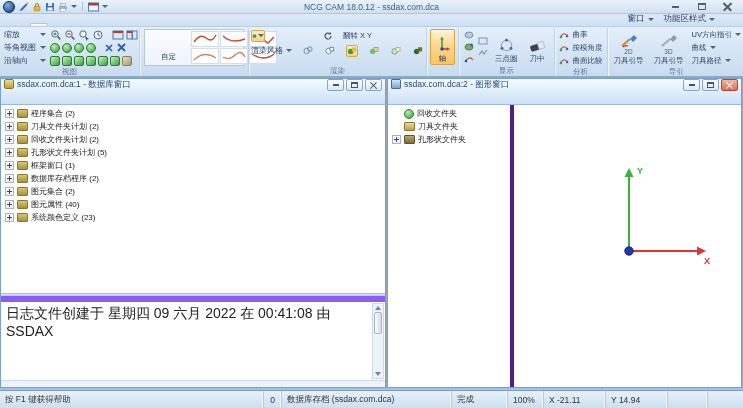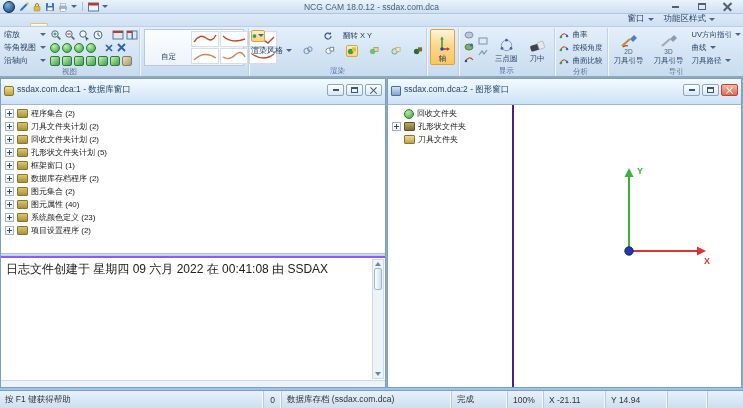--- a/index.html
+++ b/index.html
@@ -67,21 +67,21 @@
 
 
 .srow{display:flex;align-items:center;height:13px;gap:3px;font-size:7.5px;color:#1f3a5f;padding:0 2px;white-space:nowrap}
 .srow.disabled{color:#9aa7b6}
 .mini{width:11px;height:11px;display:flex;align-items:center;justify-content:center;flex:none}
 .dispcols{display:flex;flex-direction:column;justify-content:center;gap:1px}
 
 
 .workspace{position:relative;height:313px;background:#93a7bd;border-bottom:2px solid #9ec3e8}
 .cwin{position:absolute;border:1px solid #7aa0c8;background:#fff;display:flex;flex-direction:column}
-.ctitle{height:26px;background:linear-gradient(#f4faff,#cde2f6);display:flex;align-items:flex-end;gap:3px;padding:8px 3px;border-bottom:1px solid #9db8d6;color:#26476e;font-size:8.5px;flex:none}
+.ctitle{height:26px;background:linear-gradient(#f4faff,#cde2f6);display:flex;align-items:flex-start;gap:3px;padding:0 3px;border-bottom:1px solid #9db8d6;color:#26476e;font-size:8.5px;flex:none}
 .cbtns{margin-left:auto;display:flex;gap:2px}
 .cbtn{width:17px;height:12px;border:1px solid #8aa6c4;border-radius:2px;background:linear-gradient(#fdfeff,#d9e7f5);display:flex;align-items:center;justify-content:center}
 .cbtn.close-red{background:linear-gradient(#f6b7a4,#e06a4f);border-color:#b04a32}
 .cbtn .g-min{width:6px;height:2px;background:#3c5570}
 .cbtn .g-max{width:7px;height:6px;border:1px solid #3c5570;border-top-width:2px}
 .cbtn .g-close{width:7px;height:7px}
 .cbtn .g-close i{left:-1px;top:3px;width:9px;height:1.4px;background:#3c5570}
 .close-red .g-close i{background:#fff}
 .dbicon{width:10px;height:10px;background:linear-gradient(#efe08a,#bba43e);border:1px solid #8a7630;border-radius:2px;flex:none}
 .gfxicon{width:10px;height:10px;background:linear-gradient(#cfe2f6,#7fa6cf);border:1px solid #4a6f96;border-radius:1px;flex:none}
@@ -92,33 +92,33 @@
 .expander{position:relative;width:9px;height:9px;border:1px solid #aab4c0;background:linear-gradient(#fff,#e9eef4);flex:none}
 .exh{position:absolute;left:1px;right:1px;top:50%;margin-top:-0.5px;height:1px;background:#3a4a5a}
 .exv{position:absolute;top:1px;bottom:1px;left:50%;margin-left:-0.5px;width:1px;background:#3a4a5a}
 .leaf .expander{visibility:hidden}
 .ticon{width:11px;height:9px;background:linear-gradient(#dcc668,#a8923e);border:1px solid #8a7630;border-radius:1px;flex:none}
 .titem[data-icon="green"] .ticon{background:radial-gradient(circle at 35% 30%,#b8eda0,#3a9e4a);border-color:#2a7d38;border-radius:50%;width:10px;height:10px}
 .titem[data-icon="tan"] .ticon{background:linear-gradient(#e8da9a,#b9a34c);border-color:#8a7630}
 .titem[data-icon="dark"] .ticon{background:linear-gradient(#b8a868,#7d6c34);border-color:#5f5226}
 
 
-.dbtree{height:148px;flex:none}
+.dbtree{height:188px;flex:none}
 .splitter{height:3px;background:linear-gradient(#dbe6f1,#b9c9da);border-top:1px solid #aebfd1;flex:none}
-.logarea{position:relative;flex:1;background:#fff;font-size:12px;color:#222;padding:3px 16px 3px 5px;border-top:2px solid #8b5cf6}
+.logarea{position:relative;flex:1;background:#fff;font-size:14px;color:#222;padding:3px 16px 3px 5px;border-top:6px solid #8b5cf6}
 .vscroll{position:absolute;right:1px;top:1px;bottom:1px;width:12px;background:#eef3f9;border:1px solid #cdd9e6;display:flex;flex-direction:column;align-items:center}
 .sarrow{width:0;height:0;border-left:3px solid transparent;border-right:3px solid transparent;margin:2px 0}
 .sarrow.up{border-bottom:4px solid #6b86a4}
 .sarrow.down{border-top:4px solid #6b86a4;margin-top:auto}
 .sthumb{width:8px;height:22px;background:linear-gradient(90deg,#fdfeff,#cfdeee);border:1px solid #9fb6cd;border-radius:2px}
 .hscroll{height:7px;background:#eef3f9;border-top:1px solid #cdd9e6;flex:none}
 
 
 .gcontent{flex:1;display:flex;min-height:0}
-.gtree{width:126px;border-right:2px solid #4c1d95;flex:none}
+.gtree{width:126px;border-right:4px solid #4c1d95;flex:none}
 .gfx{flex:1;position:relative;background:#fff}
 .axis-svg{position:absolute;left:98px;top:55px}
 
 
 .statusbar{height:18px;display:flex;align-items:stretch;background:linear-gradient(#e8f1fa,#cddff0);border-top:1px solid #7f9ec0;font-size:8.5px;color:#333}
 .scell{display:flex;align-items:center;padding:0 5px;border-left:1px solid #b7cbe0;box-shadow:-1px 0 0 #f2f7fc;white-space:nowrap;overflow:hidden}
 .scell.help{flex:1;border-left:none;box-shadow:none}
 </style>
 </head>
 <body>
@@ -678,28 +678,20 @@
           <span>图元属性 (40)</span>
         </div>
         <div class="titem">
           <span class="expander">
             <i class="exh"></i>
             <i class="exv"></i>
           </span>
           <span class="ticon"></span>
           <span>系统颜色定义 (23)</span>
         </div>
-        <div class="titem">
-          <span class="expander">
-            <i class="exh"></i>
-            <i class="exv"></i>
-          </span>
-          <span class="ticon"></span>
-          <span>项目设置程序 (2)</span>
-        </div>
     </div>
     <div class="splitter"></div>
     <div class="logarea">
       <span>日志文件创建于 星期四 09 六月 2022 在 00:41:08 由 SSDAX</span>
       <div class="vscroll">
         <i class="sarrow up"></i>
         <span class="sthumb"></span>
         <i class="sarrow down"></i>
       </div>
     </div>
@@ -725,32 +717,32 @@
           </span>
       </span>
     </div>
     <div class="gcontent">
       <div class="tree gtree">
         <div class="titem leaf" data-icon="green">
             <span class="expander"></span>
             <span class="ticon"></span>
             <span>回收文件夹</span>
           </div>
+          <div class="titem leaf" data-icon="tan">
+            <span class="expander"></span>
+            <span class="ticon"></span>
+            <span>刀具文件夹</span>
+          </div>
           <div class="titem" data-icon="dark">
             <span class="expander">
               <i class="exh"></i>
               <i class="exv"></i>
             </span>
             <span class="ticon"></span>
             <span>孔形状文件夹</span>
-          </div>
-          <div class="titem leaf" data-icon="tan">
-            <span class="expander"></span>
-            <span class="ticon"></span>
-            <span>刀具文件夹</span>
           </div>
       </div>
       <div class="gfx">
         <svg class="axis-svg" width="110" height="108" viewBox="0 0 110 108">
           <line x1="17" y1="91" x2="17" y2="16" stroke="#3db13d" stroke-width="2"></line>
           <path d="M17 8l-4.5 9h9z" fill="#3db13d"></path>
           <line x1="17" y1="91" x2="86" y2="91" stroke="#dd3333" stroke-width="2"></line>
           <path d="M94 91l-9-4.5v9z" fill="#dd3333"></path>
           <circle cx="17" cy="91" r="4.2" fill="#2038b0" stroke="#16277e"></circle>
           <text x="25" y="14" fill="#3db13d" font-size="9" font-weight="bold">Y</text>

